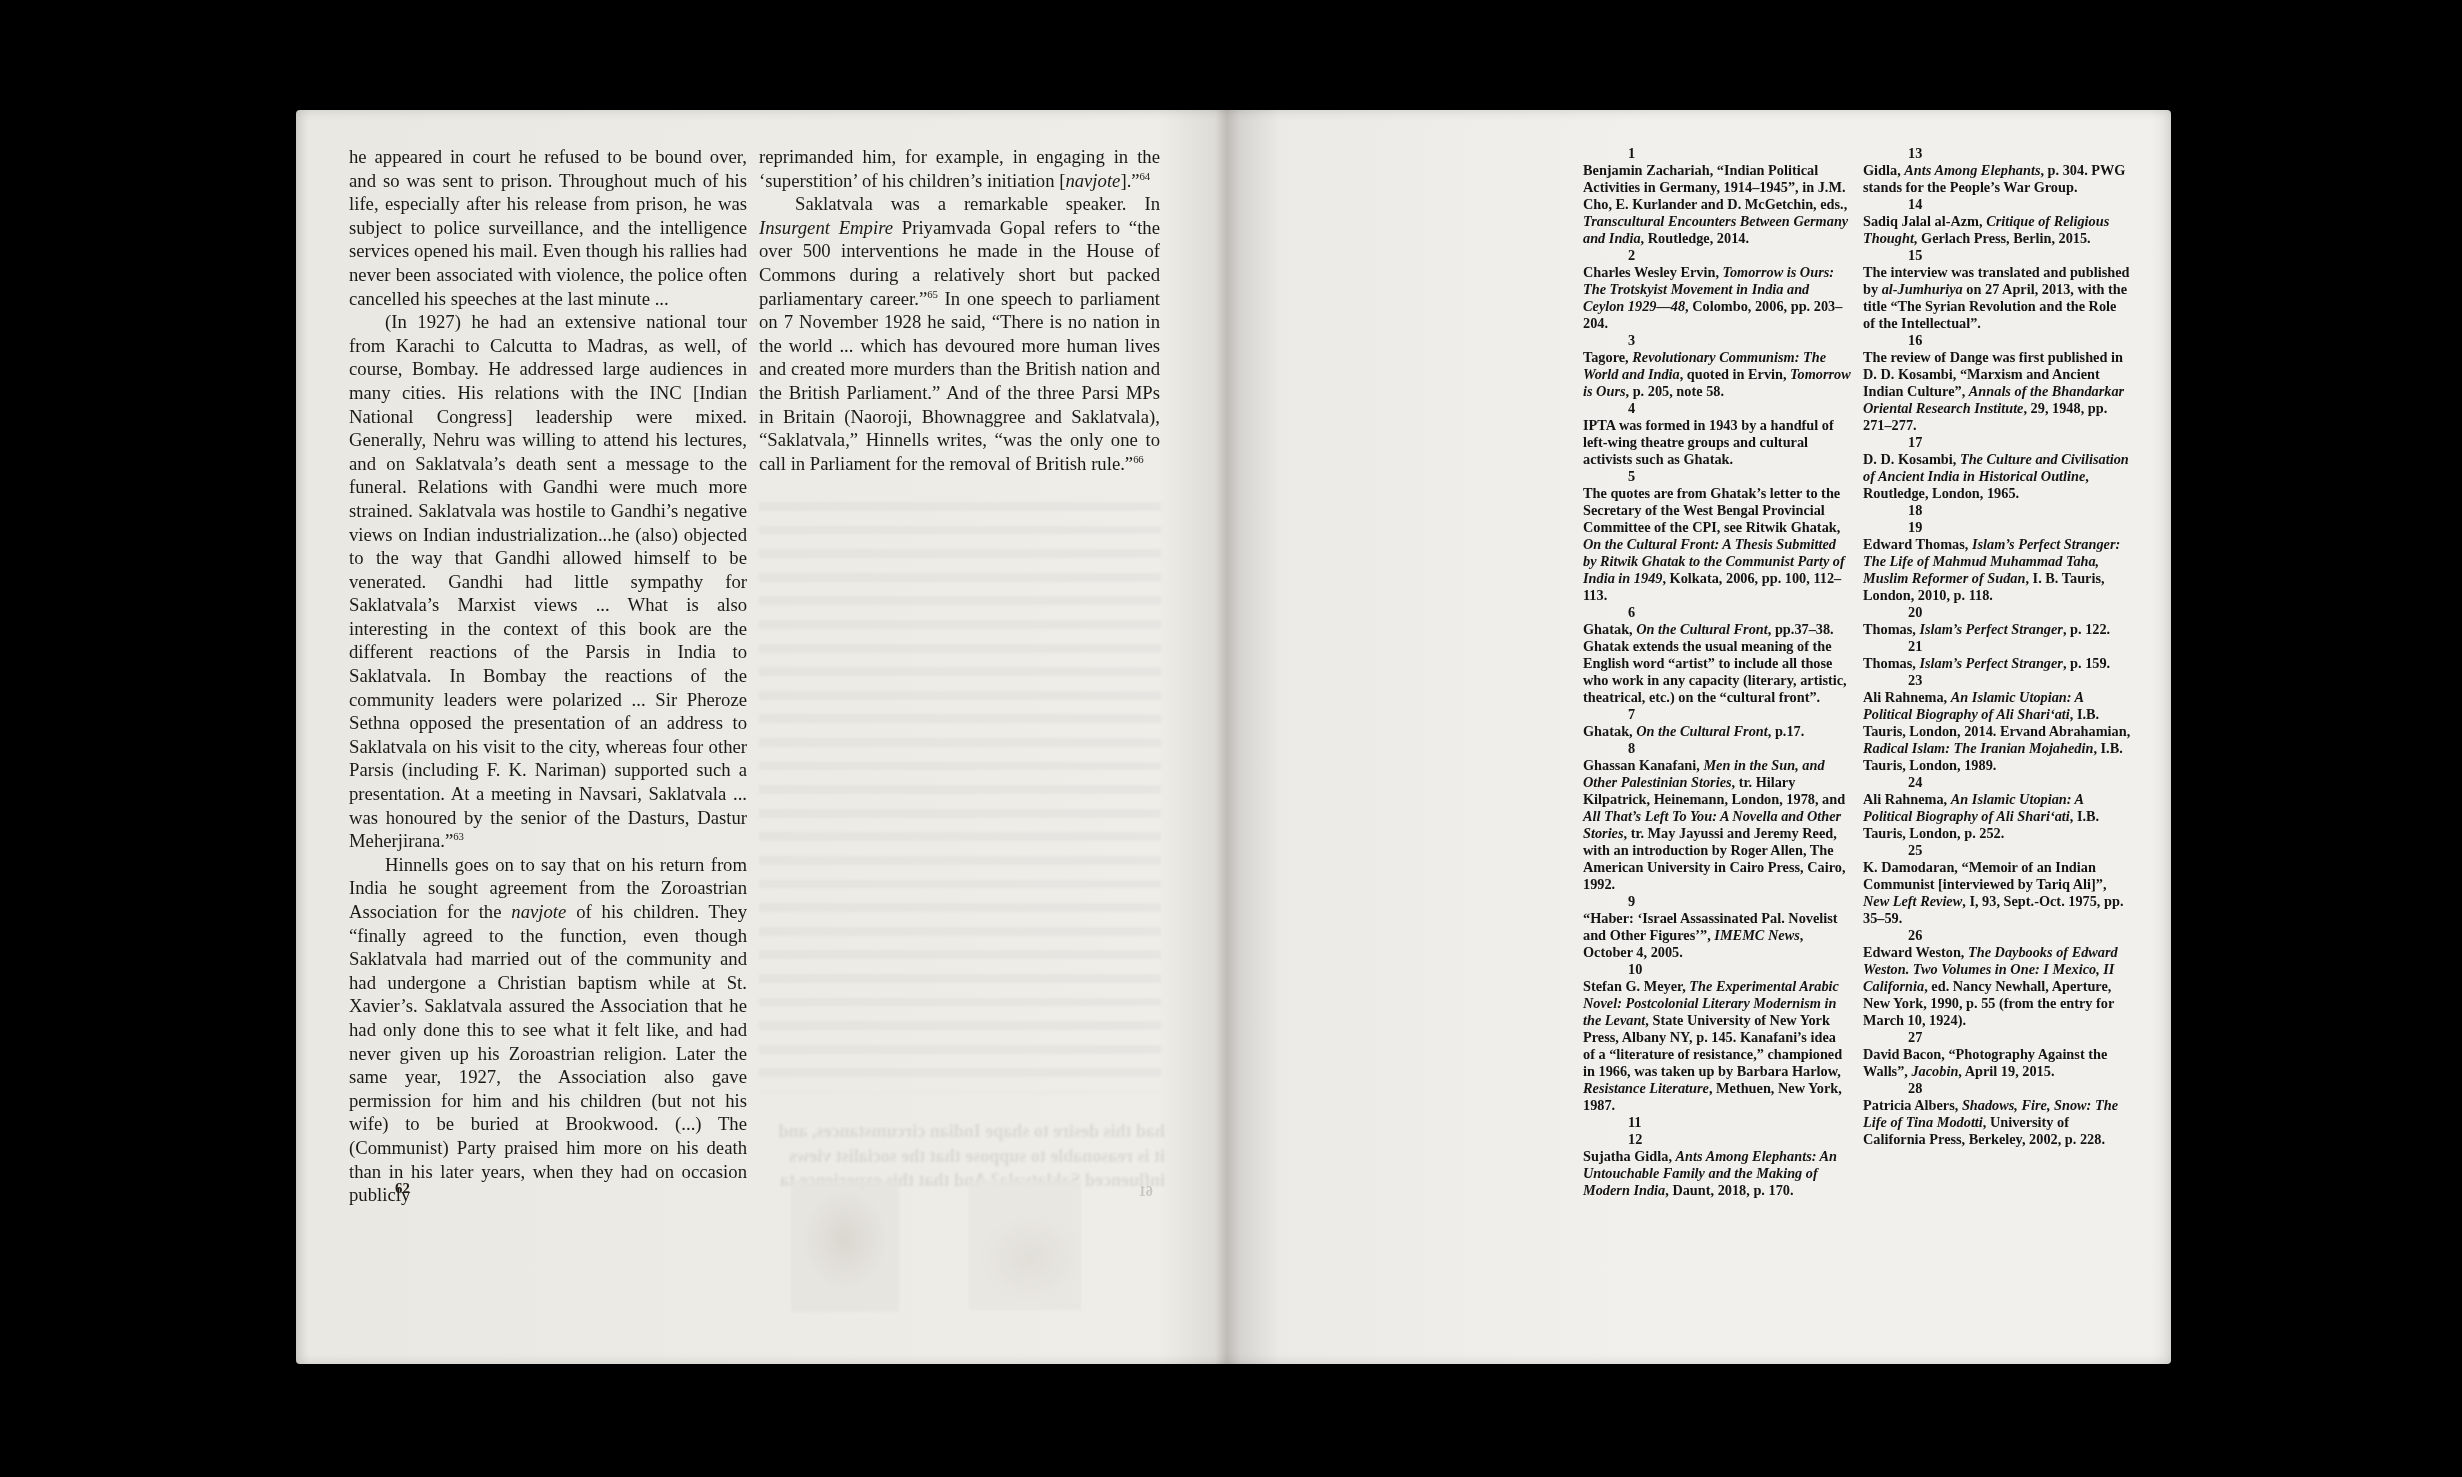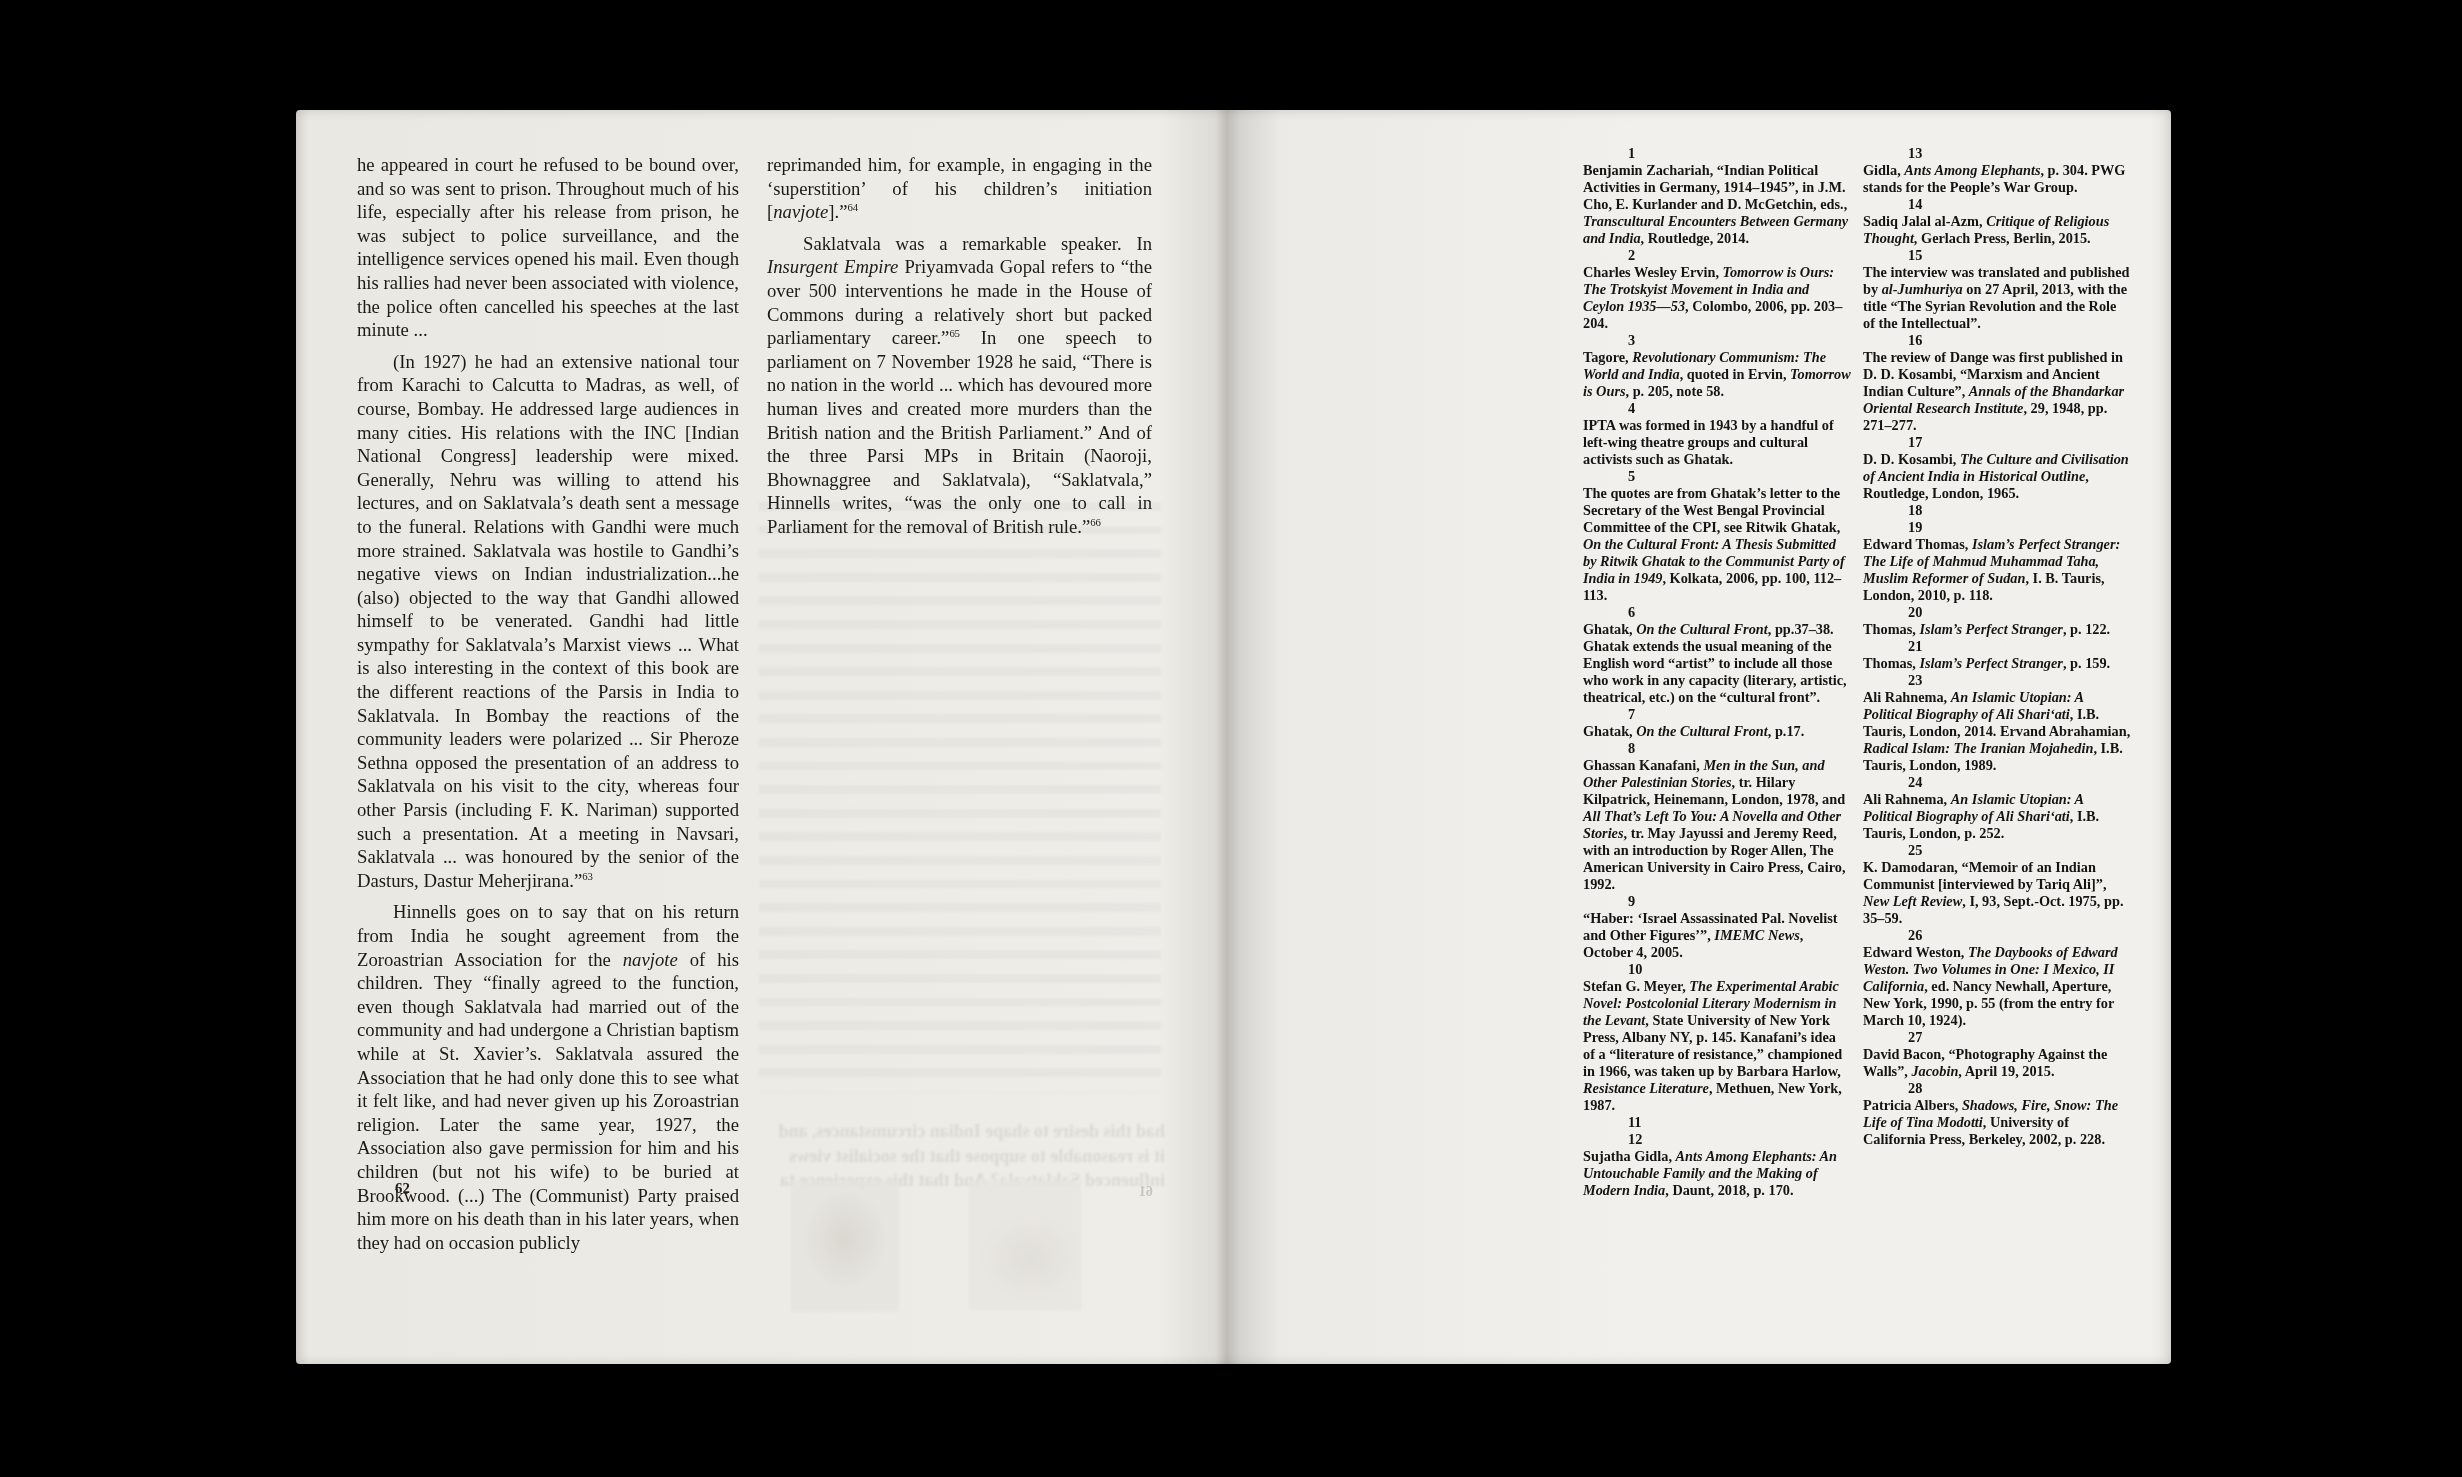--- a/index.html
+++ b/index.html
@@ -18,21 +18,21 @@
       #dedcd7 49.0%,#bfbcb7 49.65%,#d6d4d0 50.35%,#ebeae6 52.5%,
       #f1f0ec 72%,#f1f0ec 98.9%,#e5e4df 100%);
   }
   .book::after{
     content:"";position:absolute;inset:0;border-radius:3.9px;
     box-shadow:inset 0 0 11.8px rgba(0,0,0,.14);
     pointer-events:none;
   }
   .col{position:absolute;color:#1c1a17;font-size:18.7px;line-height:23.6px;
     text-align:justify;hyphens:auto;-webkit-hyphens:auto;}
-  .col p{margin:8px;}
+  .col p{margin:0;}
   .col p.ind{text-indent:36px;}
   .it{font-style:italic;}
   .sup{font-size:10.8px;vertical-align:super;line-height:0;letter-spacing:-0.2px;}
   .lcol1{left:53px;top:35px;width:398px;}
   .lcol2{left:463px;top:35px;width:401px;}
   .pagenum{position:absolute;left:99px;top:1070px;font-size:14.8px;font-weight:700;color:#232019;}
   
   .ncol{position:absolute;top:35px;width:268px;color:#161412;
     font-size:14.3px;line-height:17px;font-weight:700;text-align:left;}
   .ncol1{left:1287px;}
@@ -98,21 +98,21 @@
   <div class="ghost-photo b"></div>
   <div class="ghost-pagenum">61</div>
 
   <div class="ncol ncol1" id="ncol1">
       <div class="note">
         <div class="nnum">1</div>
         <span class="body"><span>Benjamin Zachariah, “Indian Political Activities in Germany, 1914–1945”, in J.M. Cho, E. Kurlander and D. McGetchin, eds., </span><span class="it">Transcultural Encounters Between Germany and India</span><span>, Routledge, 2014.</span></span>
       </div>
       <div class="note">
         <div class="nnum">2</div>
-        <span class="body"><span>Charles Wesley Ervin, </span><span class="it">Tomorrow is Ours: The Trotskyist Movement in India and Ceylon 1935—53</span><span>, Colombo, 2006, pp. 203–204.</span></span>
+        <span class="body"><span>Charles Wesley Ervin, </span><span class="it">Tomorrow is Ours: The Trotskyist Movement in India and Ceylon 1929—48</span><span>, Colombo, 2006, pp. 203–204.</span></span>
       </div>
       <div class="note">
         <div class="nnum">3</div>
         <span class="body"><span>Tagore, </span><span class="it">Revolutionary Communism: The World and India</span><span>, quoted in Ervin, </span><span class="it">Tomorrow is Ours</span><span>, p. 205, note 58.</span></span>
       </div>
       <div class="note">
         <div class="nnum">4</div>
         <span class="body"><span>IPTA was formed in 1943 by a handful of left-wing theatre groups and cultural activists such as Ghatak.</span></span>
       </div>
       <div class="note">

